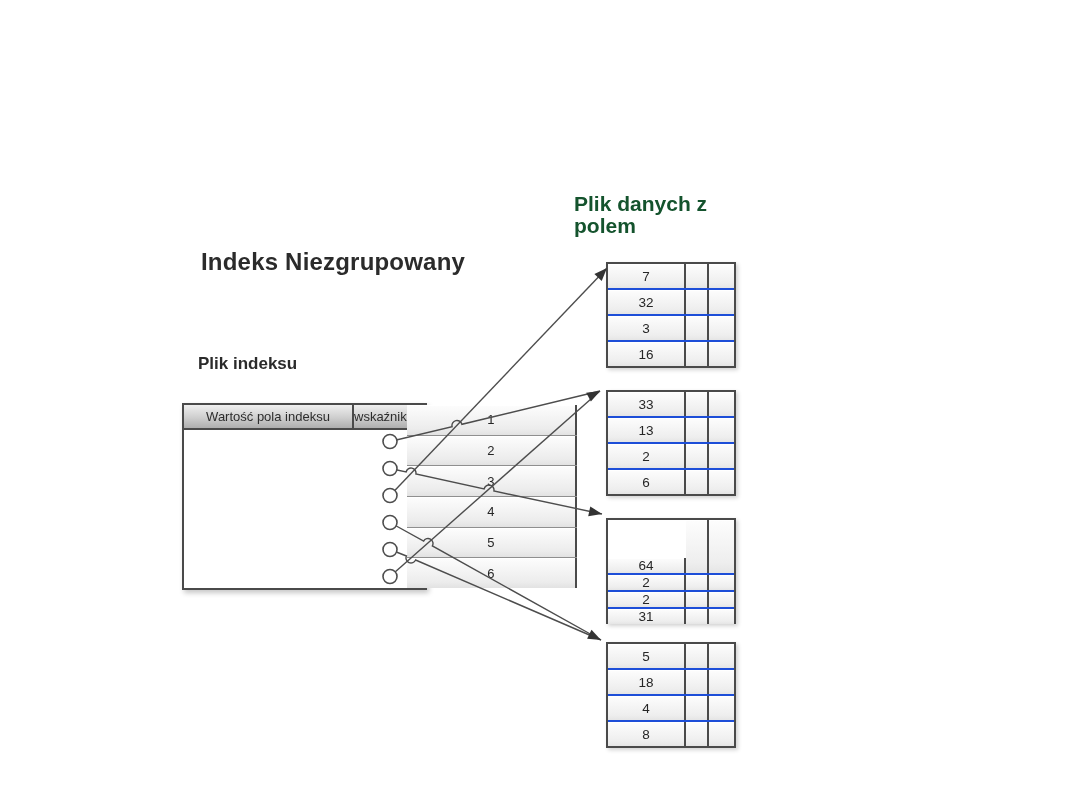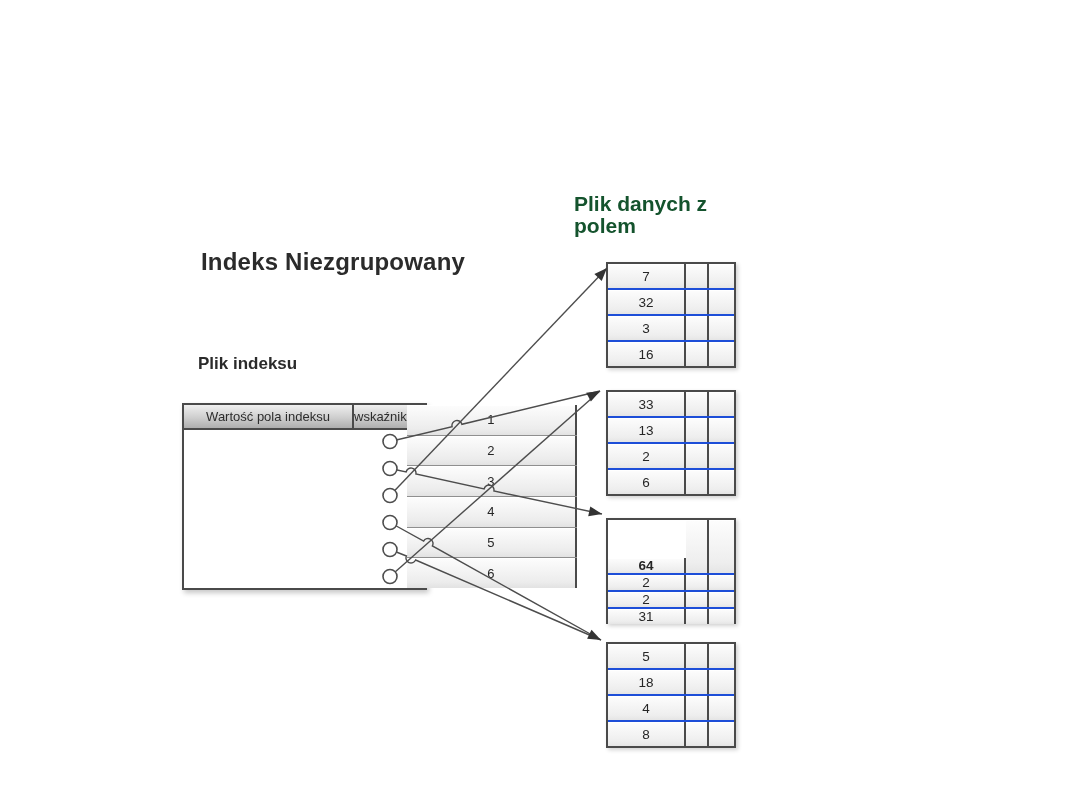--- a/index.html
+++ b/index.html
@@ -70,21 +70,21 @@
   .brow { flex: 1; display: flex; border-top: 2px solid #1d4ed8; }
   .brow:first-child { border-top: none; }
   .bcell {
     background: linear-gradient(180deg, #fdfdfd 0%, #eeeeee 80%, #e5e5e5 100%);
     box-shadow: inset 0 1px 0 #ffffff;
   }
   .bval {
     width: 78px; border-right: 2px solid #4a4a4a; box-sizing: border-box;
     display: flex; align-items: center; justify-content: center; font-size: 13.5px;
   }
-  .bval.bold { font-weight: 700; margin-top: 38px; }
+  .bval.bold { font-weight: 400; margin-top: 38px; }
   .b2 { width: 23px; border-right: 2px solid #4a4a4a; box-sizing: border-box; }
   .b3 { flex: 1; }
 
   
   #overlay {
     position: absolute; left: 0; top: 0; width: 1080px; height: 810px;
     pointer-events: none;
   }
 </style>
 </head>

